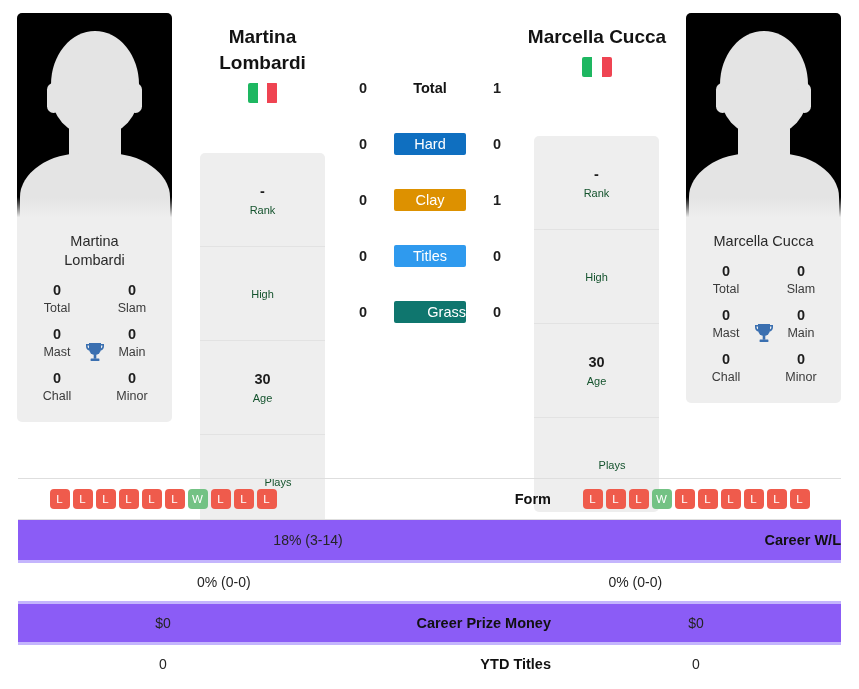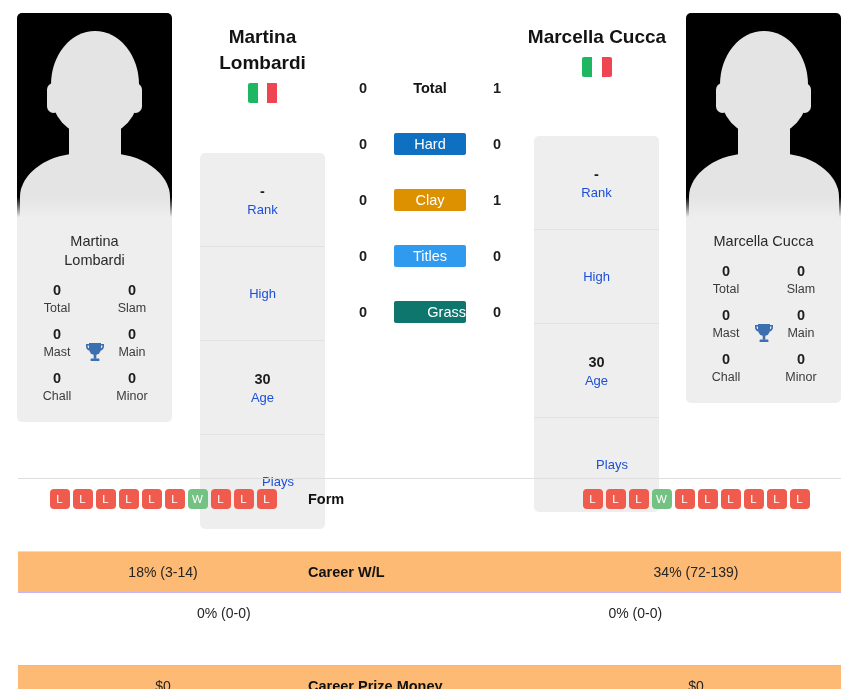--- a/index.html
+++ b/index.html
@@ -94,50 +94,50 @@
   .info.left  { left: 200px; top: 153px; }
   .info.right { left: 534px; top: 136px; }
   .info .seg {
     height: 94px; display: flex; flex-direction: column;
     align-items: center; justify-content: center;
     border-bottom: 1px solid #e2e2e2;
   }
   .info .seg:last-child { border-bottom: none; padding-left: 31px; }
   .info .v { font-size: 14.5px; font-weight: bold; color: #1d1d1d; line-height: 20px; }
   .info .v.dash { font-weight: bold; }
-  .info .k { font-size: 13px; color: #1d4ed8; line-height: 18px; }
+  .info .k { font-size: 11px; color: #14532d; line-height: 18px; }
 
   
   .center { position: absolute; left: 344px; top: 60px; width: 172px; }
   .crow { display: flex; align-items: center; height: 56px; }
   .crow .lv, .crow .rv {
     width: 38px; text-align: center;
     font-size: 14.5px; font-weight: bold; color: #1d1d1d;
   }
   .crow .mid { flex: 1; display: flex; justify-content: center; }
   .chip {
     display: block; width: 72px; text-align: center;
     font-size: 14.5px; line-height: 22px; color: #ffffff;
     border-radius: 2px;
   }
   .chip.plain { color: #131313; font-weight: bold; background: none; }
 
   
   .table { position: absolute; left: 18px; top: 478px; width: 823px; }
   .trow {
     display: flex; align-items: center; height: 41px;
-    border-top: 1px solid #c4b5fd;
+    border-top: 3px solid #c4b5fd;
   }
   .trow:first-child { border-top: 1px solid #dedede; }
-  .trow.alt { background: #fdba74; margin-top: 32px; }
+  .trow.alt { background: #8b5cf6; }
   .trow .lc, .trow .rc {
     flex: 1; text-align: center; font-size: 14px; color: #242424;
   }
   .trow .mc {
-    width: 243px; text-align: left;
+    width: 243px; text-align: right;
     font-size: 14.5px; font-weight: bold; color: #111111;
   }
   .badges { display: flex; gap: 3px; justify-content: center; }
   .badge {
     width: 20px; height: 20px; border-radius: 4px;
     display: flex; align-items: center; justify-content: center;
     font-size: 11.5px; color: #ffffff;
   }
   .badge.L { background: #ef5b4c; }
   .badge.W { background: #73c284; }
@@ -381,21 +381,20 @@
             <span class="badge L">L</span>
             <span class="badge L">L</span>
             <span class="badge L">L</span>
           </div>
       </div>
     </div>
     <div id="table-rows">
         <div class="trow alt">
           <div class="lc">18% (3-14)</div>
           <div class="mc">Career W/L</div>
-          <div class="rc">34% (72-139)</div>
         </div>
         <div class="trow">
           <div class="lc">0% (0-0)</div>
           <div class="rc">0% (0-0)</div>
         </div>
         <div class="trow alt">
           <div class="lc">$0</div>
           <div class="mc">Career Prize Money</div>
           <div class="rc">$0</div>
         </div>

